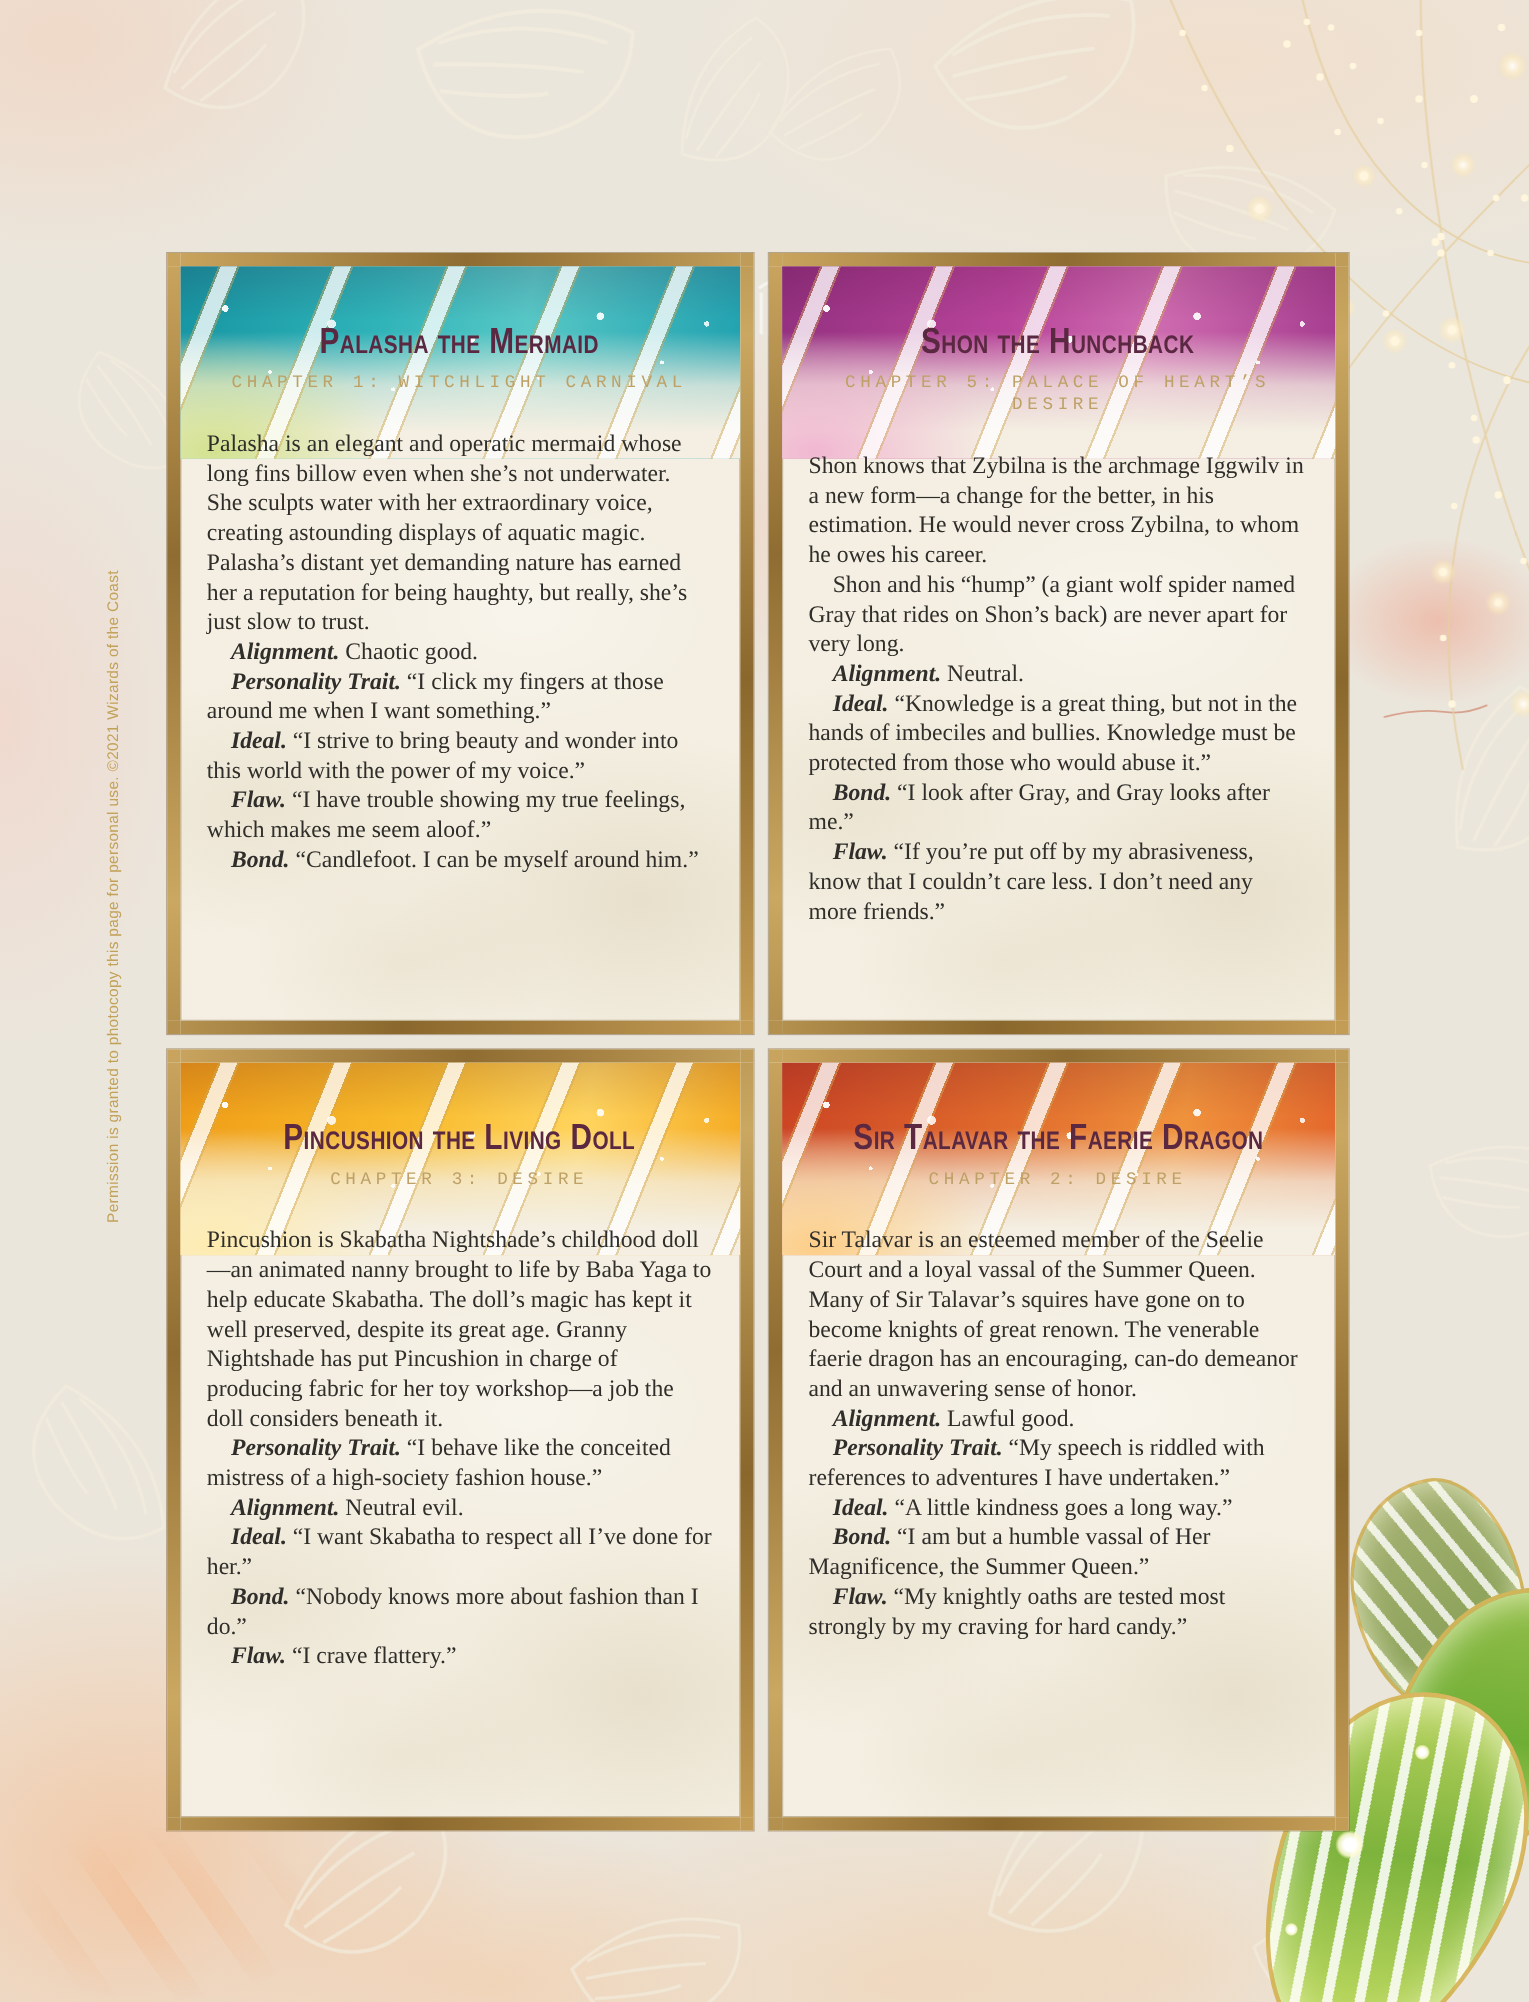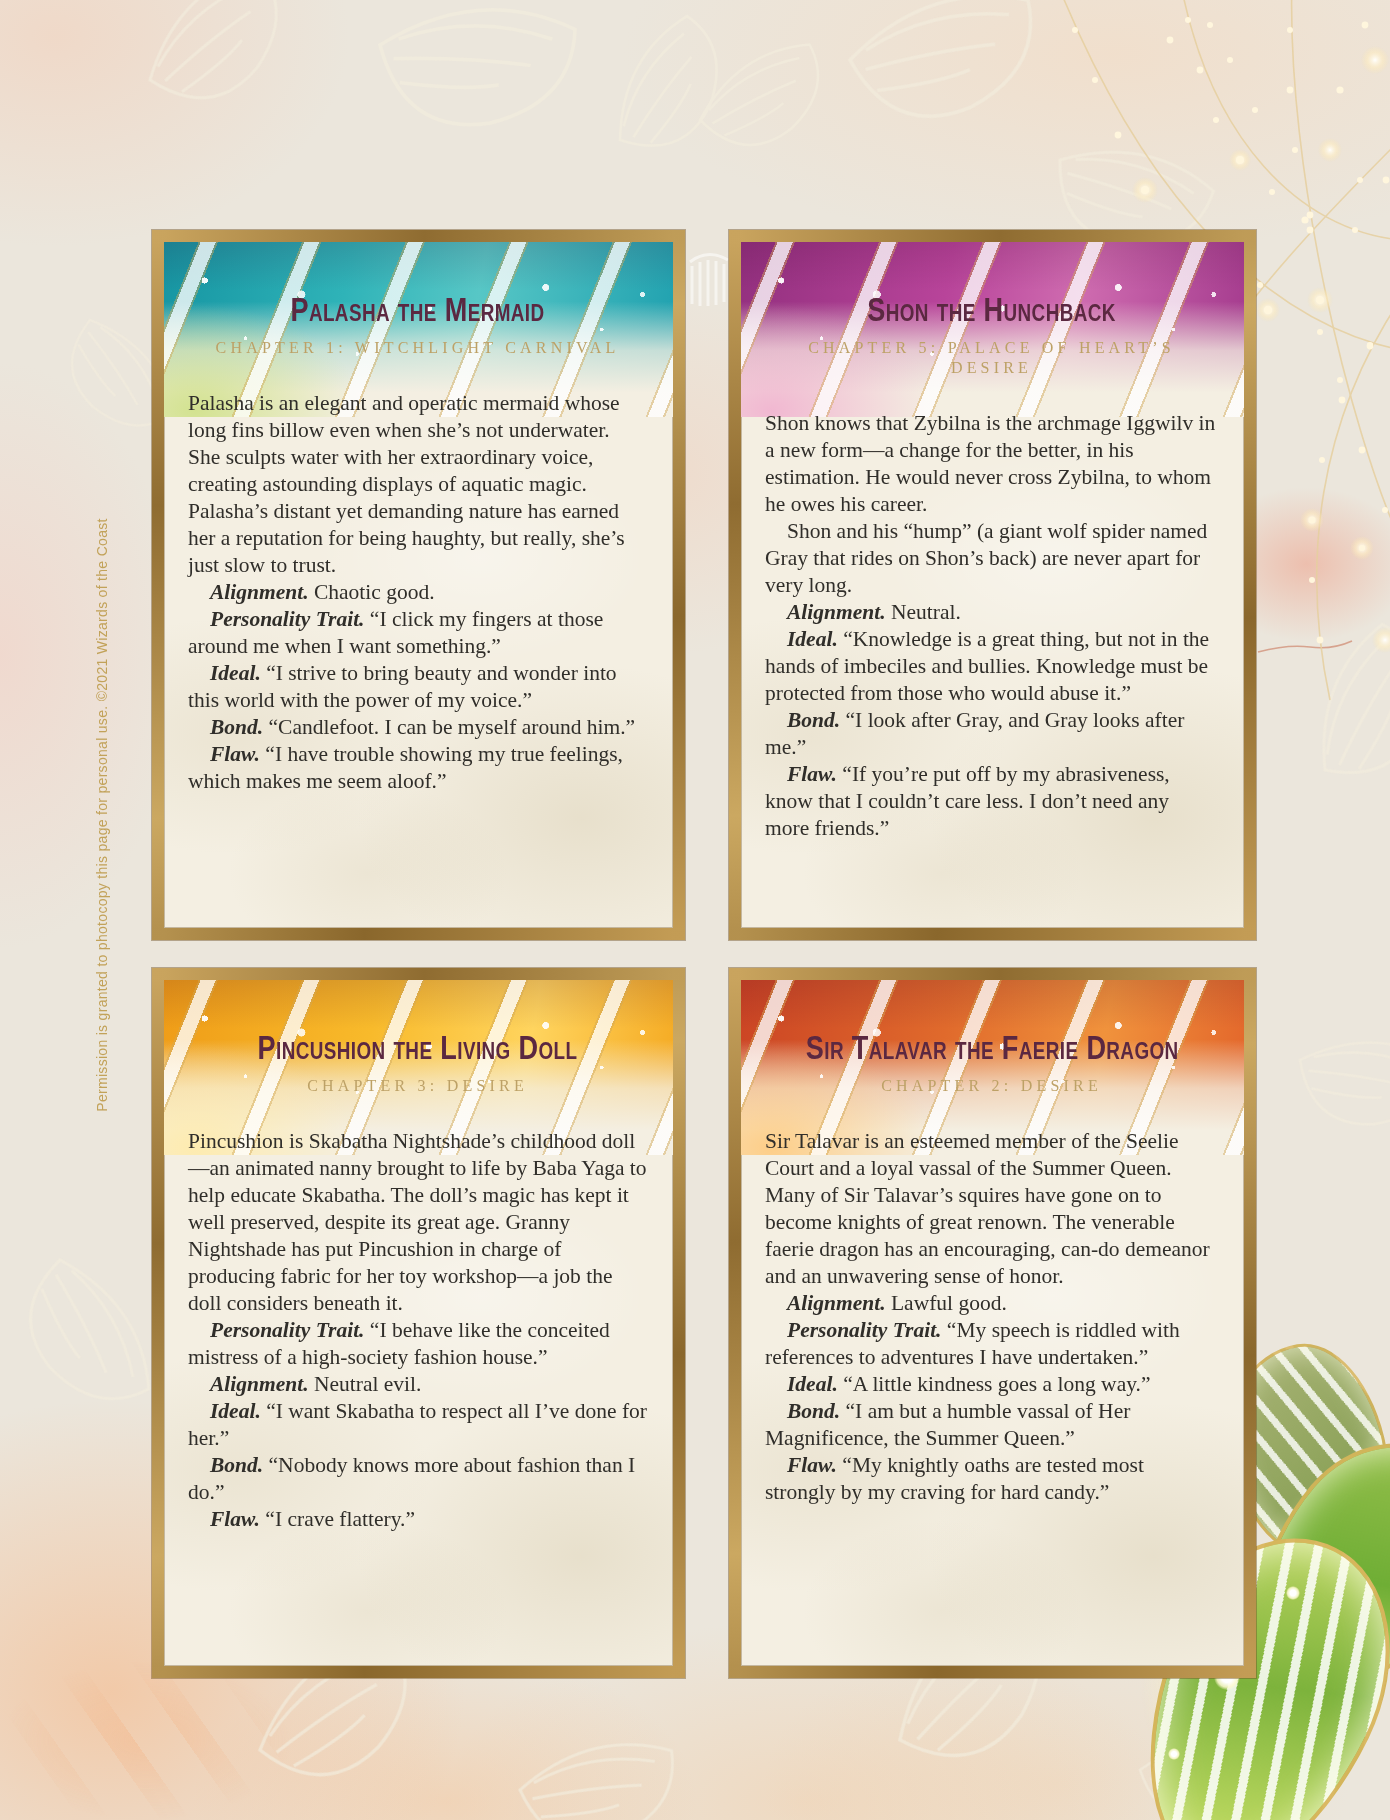--- a/index.html
+++ b/index.html
@@ -29,21 +29,21 @@
     position:absolute;left:0;bottom:0;width:520px;height:440px;z-index:0;pointer-events:none;
     background:repeating-linear-gradient(55deg, rgba(246,172,120,.30) 0 24px, rgba(246,172,120,0) 24px 66px);
     -webkit-mask-image:radial-gradient(closest-side at 28% 82%, #000, transparent);
     mask-image:radial-gradient(closest-side at 28% 82%, #000, transparent);
   }
   .bg-decor{position:absolute;inset:0;z-index:1;pointer-events:none;}
 
   
   .card-grid{
     position:absolute;left:152px;top:230px;z-index:2;
-    display:grid;grid-template-columns:533px 527px;column-gap:44px;row-gap:28px;
+    display:grid;grid-template-columns:533px 527px;column-gap:44px;row-gap:28px;gap:14px;
   }
   .card{
     position:relative;box-sizing:border-box;height:710px;overflow:hidden;
     background:#f4efe2;
     border:12px solid transparent;
     border-image:linear-gradient(135deg,#c9a45e,#8f6c31 22%,#cba861 48%,#8a672c 74%,#c39c55) 1;
     box-shadow:0 0 0 1px rgba(110,82,38,.45), inset 0 0 0 1px rgba(110,82,38,.35);
   }
   
   .card::before{
@@ -81,21 +81,21 @@
   }
   .card-inner{position:relative;z-index:1;padding:50px 26px 0 24px;}
   .card-title{
     margin:0;text-align:center;white-space:nowrap;
     font-family:"Liberation Sans", sans-serif;font-weight:700;font-size:33px;line-height:36px;
     font-variant:small-caps;letter-spacing:.5px;color:#5b2841;
     transform:scaleX(.82);
   }
   .card-chapter{
     margin-top:10px;text-align:center;
-    font-family:Liberation Serif, serif;font-size:16px;line-height:20px;
+    font-family:Liberation Mono, monospace;font-size:16px;line-height:20px;
     letter-spacing:4.2px;color:#bda166;
   }
   .card-body{margin-top:32px;}
   .para{margin:0;font-size:21.5px;line-height:27px;color:#302e2a;}
   .para.indent,.para.trait{text-indent:22px;}
   .trait-label{font-weight:700;font-style:italic;}
 
   
   .copyright-vertical{
     position:absolute;left:102px;top:815px;z-index:2;width:680px;
@@ -279,22 +279,22 @@
     <div class="card-inner">
       <header>
         <h2 class="card-title">Palasha the Mermaid</h2>
         <div class="card-chapter">CHAPTER 1: WITCHLIGHT CARNIVAL</div>
       </header>
       <div class="card-body">
           <p class="para lead">Palasha is an elegant and operatic mermaid whose long fins billow even when she’s not underwater. She sculpts water with her extraordinary voice, creating astounding displays of aquatic magic. Palasha’s distant yet demanding nature has earned her a reputation for being haughty, but really, she’s just slow to trust.</p>
           <p class="para trait"><b class="trait-label">Alignment. </b>Chaotic good.</p>
           <p class="para trait"><b class="trait-label">Personality Trait. </b>“I click my fingers at those around me when I want something.”</p>
           <p class="para trait"><b class="trait-label">Ideal. </b>“I strive to bring beauty and wonder into this world with the power of my voice.”</p>
+          <p class="para trait"><b class="trait-label">Flaw. </b>“I have trouble showing my true feelings, which makes me seem aloof.”</p>
           <p class="para trait"><b class="trait-label">Bond. </b>“Candlefoot. I can be myself around him.”</p>
-          <p class="para trait"><b class="trait-label">Flaw. </b>“I have trouble showing my true feelings, which makes me seem aloof.”</p>
         </div>
     </div>
   </article>
     <article class="card" style="--grad: linear-gradient(100deg,#93307f,#b8449a 40%,#cf6cb0 65%,#a2388c); --corner: rgba(240,170,205,.8);">
     <div class="banner"></div>
     <div class="card-inner">
       <header>
         <h2 class="card-title">Shon the Hunchback</h2>
         <div class="card-chapter">CHAPTER 5: PALACE OF HEART’S DESIRE</div>
       </header>

